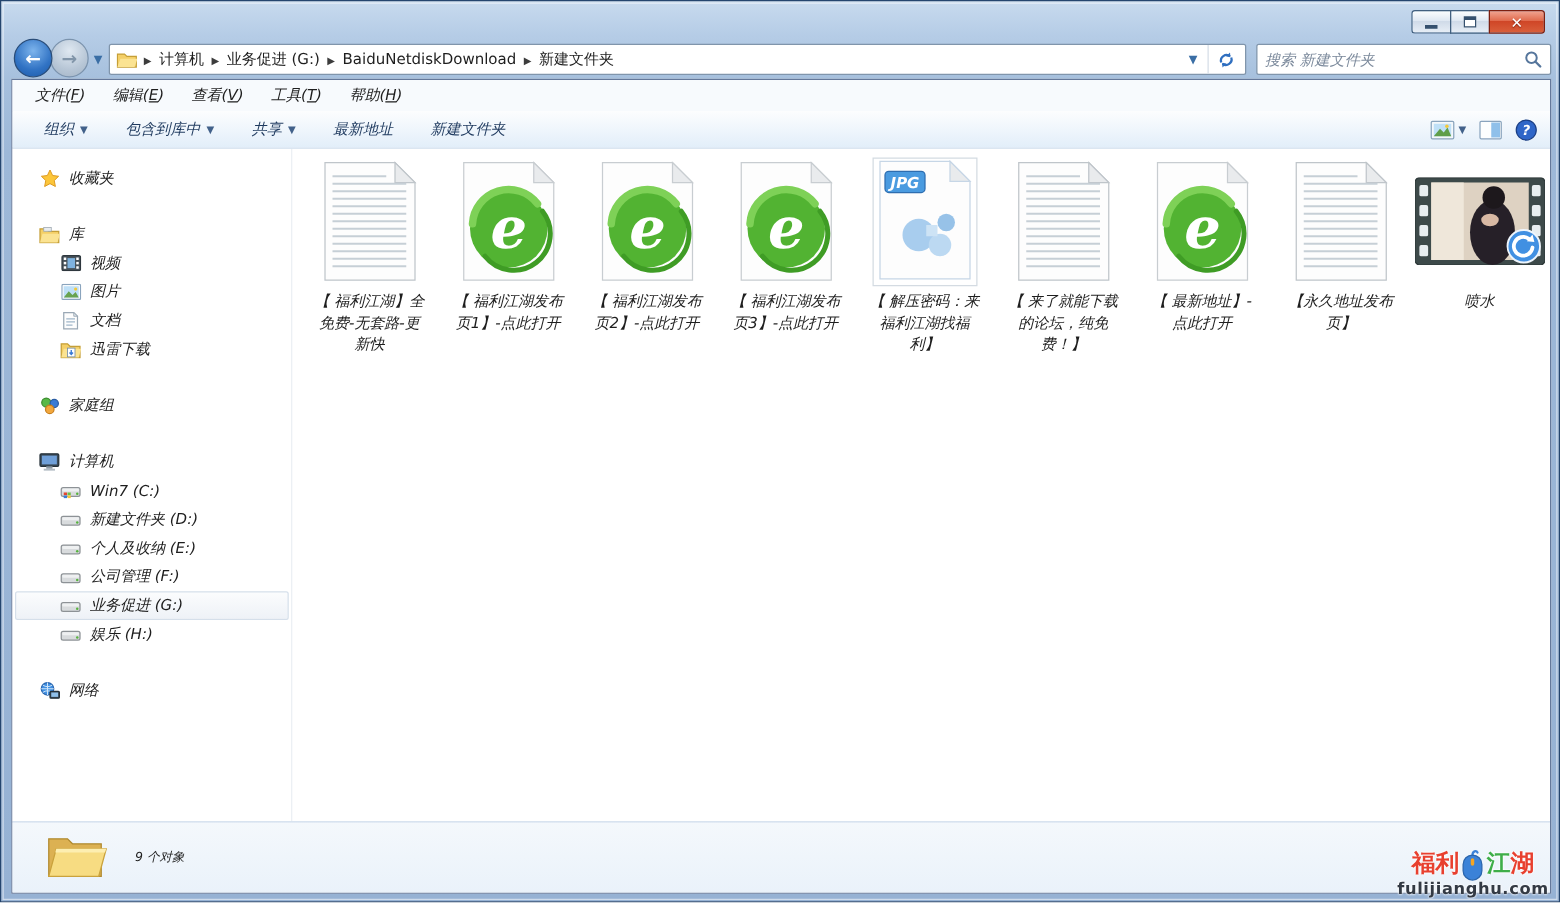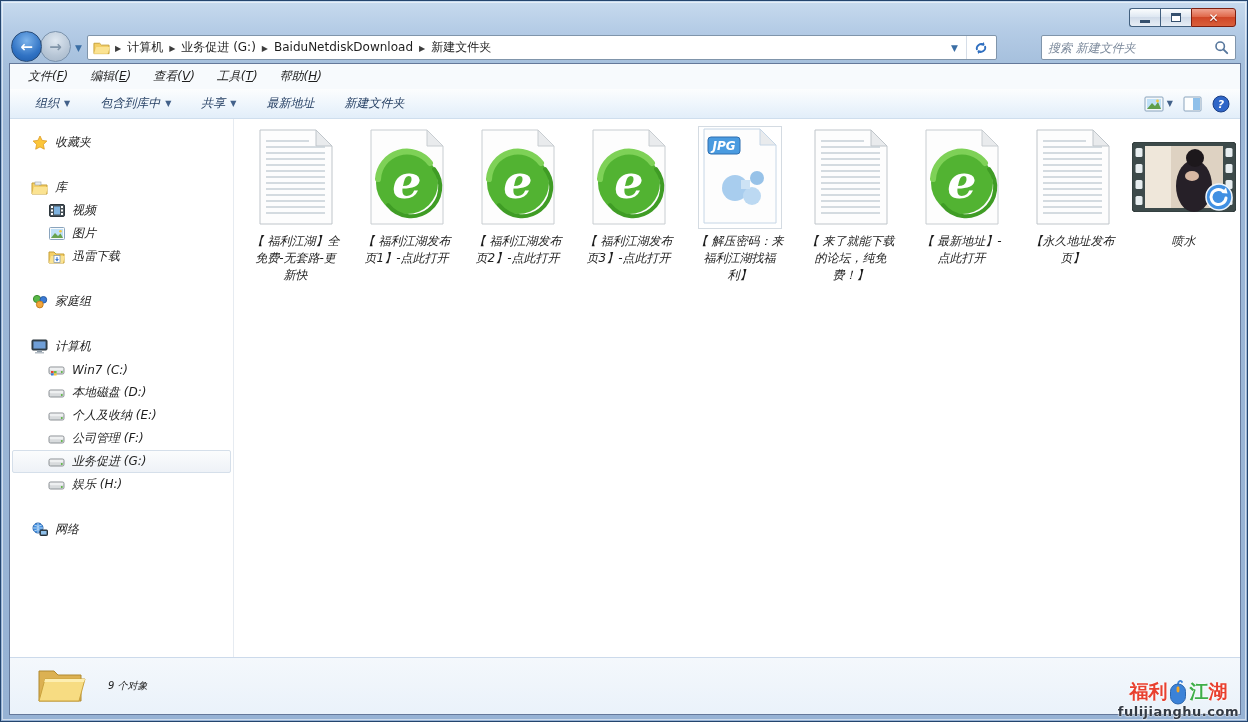--- a/index.html
+++ b/index.html
@@ -34,22 +34,22 @@
   .nav-caret { position:absolute; left:66px; top:12px; font-size:9px; color:#3a6ea5; }
 
   .address-bar { position:absolute; left:78px; top:4px; width:910px; height:25px; background:#fff;
     border:1px solid #8095ab; border-radius:2px; display:flex; align-items:center; padding:0 2px 0 5px; }
   .crumb-sep { font-size:8px; color:#3c3c3c; margin:0 5px; }
   .crumb { white-space:nowrap; cursor:default; padding:2px 1px; }
   .addr-right { margin-left:auto; display:flex; align-items:center; height:100%; }
   .addr-caret { font-size:9px; color:#3a6ea5; padding:0 8px; }
   .refresh-btn { width:28px; height:100%; border-left:1px solid #d6dee8; display:flex; align-items:center; justify-content:center; }
 
-  .search-box { position:absolute; left:996px; top:4px; width:195px; height:25px; background:#fff;
-    border:1px solid #8095ab; border-radius:2px; display:flex; align-items:center; padding:0 6px;margin-left:36px; }
+  .search-box { position:absolute; left:996px; top:4px; width:236px; height:25px; background:#fff;
+    border:1px solid #8095ab; border-radius:2px; display:flex; align-items:center; padding:0 6px; }
   .search-box input { flex:1; border:none; outline:none; font:inherit; font-style:italic; color:#333; background:transparent; }
   .search-box input::placeholder { color:#7c8a9c; font-style:italic; }
 
   
   .client { position:absolute; left:8px; top:62px; width:1232px; height:652px; background:#fff;
     border:1px solid #64789a; display:flex; flex-direction:column;font-style:italic; }
 
   .menubar { height:25px; background:#f7fafd; display:flex; align-items:center; padding-left:10px; flex:0 0 auto; }
   .menu-item { padding:3px 8px; margin-right:6px; cursor:default; }
   .menu-item u { text-decoration:underline; }
@@ -242,20 +242,32 @@
                 <rect x="0.5" y="0.5" width="15" height="12" rx="1" fill="#f7fafc" stroke="#8aa4bd"></rect>
                 <rect x="2" y="2" width="12" height="9" fill="#bfe0f7"></rect>
                 <path d="M2 11 L6 6 L9 9 L11.5 6.5 L14 11 Z" fill="#69a34f"></path>
                 <circle cx="11.5" cy="4.2" r="1.3" fill="#f5c83a"></circle>
               </svg>
             </span>
             <span class="side-label">图片</span>
           </div>
           <div class="side-item" style="padding-left: 35px;">
             <span class="side-icon">
+              <svg width="13" height="15" viewBox="0 0 13 15">
+                <path d="M1 1 L9 1 L12 4 L12 14 L1 14 Z" fill="#fdfdfd" stroke="#9aa8b5"></path>
+                <path d="M9 1 L9 4 L12 4 Z" fill="#dde3e8" stroke="#9aa8b5" stroke-width=".7"></path>
+                <line x1="3" y1="6" x2="10" y2="6" stroke="#9fb6c9"></line>
+                <line x1="3" y1="8.5" x2="10" y2="8.5" stroke="#9fb6c9"></line>
+                <line x1="3" y1="11" x2="8" y2="11" stroke="#9fb6c9"></line>
+              </svg>
+            </span>
+            <span class="side-label">文档</span>
+          </div>
+          <div class="side-item" style="padding-left: 35px;">
+            <span class="side-icon">
               <svg width="17" height="15" viewBox="0 0 17 15">
                 <path d="M1 3 L6 3 L8 5 L16 5 L16 14 L1 14 Z" fill="#f4cf67" stroke="#c59f37"></path>
                 <path d="M1 14 L3 7 L17 7 L15 14 Z" fill="#fbe392"></path>
                 <rect x="6" y="6.5" width="6" height="7" fill="#fff" stroke="#7a91a8" stroke-width=".7"></rect>
                 <path d="M9 8 L9 11 M7.6 10 L9 11.6 L10.4 10" fill="none" stroke="#3a7bd5" stroke-width="1.1"></path>
               </svg>
             </span>
             <span class="side-label">迅雷下载</span>
           </div>
           <div class="side-item gap1" style="padding-left: 18px;">
@@ -294,21 +306,21 @@
             <span class="side-label">Win7 (C:)</span>
           </div>
           <div class="side-item" style="padding-left: 35px;">
             <span class="side-icon">
               <svg width="17" height="14" viewBox="0 0 17 14">
                 <rect x="1" y="4" width="15" height="7" rx="1.5" fill="#d8dbdd" stroke="#8d9296"></rect>
                 <rect x="1.8" y="4.8" width="13.4" height="2.4" rx="1" fill="#eef0f1"></rect>
                 <circle cx="13.8" cy="9" r="1" fill="#57b33e"></circle>
               </svg>
             </span>
-            <span class="side-label">本地磁盘 (D:)</span>
+            <span class="side-label">新建文件夹 (D:)</span>
           </div>
           <div class="side-item" style="padding-left: 35px;">
             <span class="side-icon">
               <svg width="17" height="14" viewBox="0 0 17 14">
                 <rect x="1" y="4" width="15" height="7" rx="1.5" fill="#d8dbdd" stroke="#8d9296"></rect>
                 <rect x="1.8" y="4.8" width="13.4" height="2.4" rx="1" fill="#eef0f1"></rect>
                 <circle cx="13.8" cy="9" r="1" fill="#57b33e"></circle>
               </svg>
             </span>
             <span class="side-label">个人及收纳 (E:)</span>

